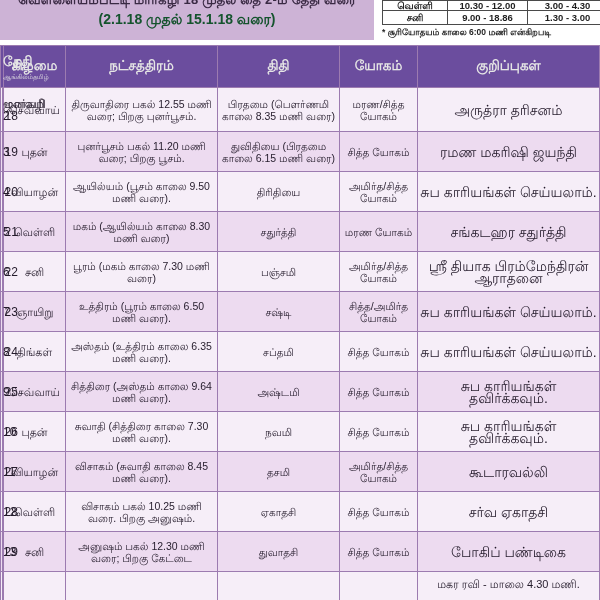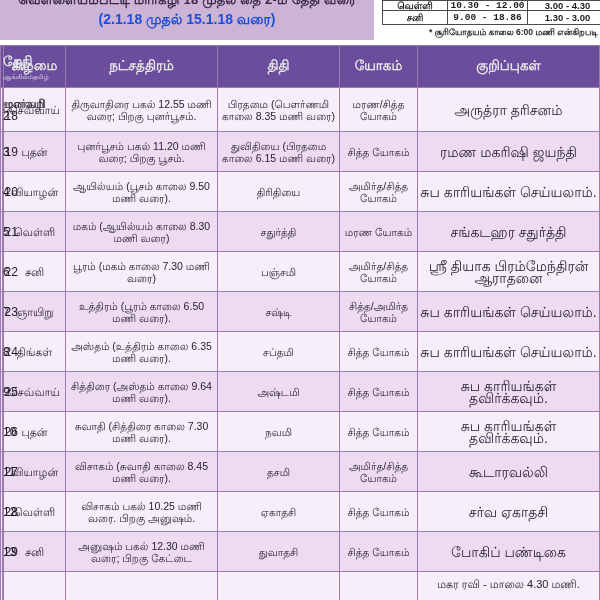--- a/index.html
+++ b/index.html
@@ -39,21 +39,21 @@
     font-weight: bold;
     color: #3a2a44;
     line-height: 14px;
     margin-top: -7px;
     white-space: nowrap;
     letter-spacing: .2px;
   }
   .title-line2 {
     font-size: 14px;
     font-weight: bold;
-    color: #1d4ed8;
+    color: #14532d;
     line-height: 20px;
     margin-top: 2px;
     white-space: nowrap;
   }
 
   
   .mini-wrap {
     position: absolute;
     right: 2px;
     top: 0;
@@ -69,26 +69,26 @@
     font-size: 9.5px;
     text-align: center;
     height: 13px;
     padding: 0 1px;
     color: #1e1e1e;
     white-space: nowrap;
     background: #ffffff;
     font-weight: bold;
   }
   table.mini td.c0 { width: 62px; }
-  table.mini td.c1 { width: 77px; font-family: Liberation Mono, monospace; }
+  table.mini td.c1 { width: 77px; }
   table.mini td.c2 { width: 77px; }
   tr.mini-clip td { height: 9px; line-height: 8px; overflow: hidden; }
   .mini-note {
     font-size: 8.5px;
-    text-align: right;
+    text-align: left;
     margin-top: 2px;
     color: #1e1e1e;
     white-space: nowrap;
     font-weight: bold;
   }
 
   
   table.cal {
     border-collapse: collapse;
     width: 600px;

